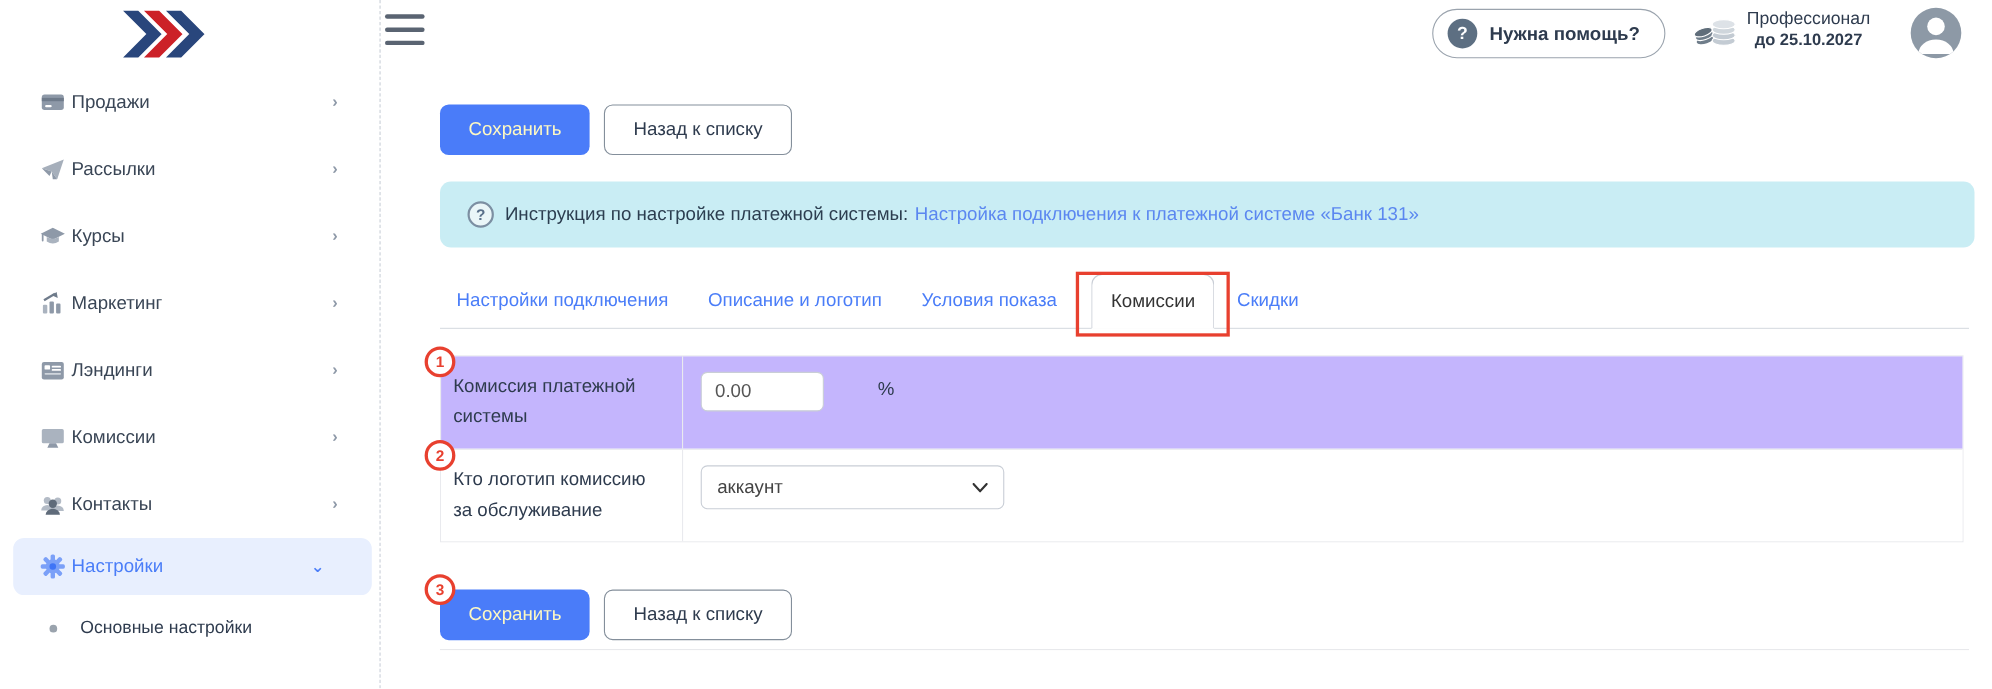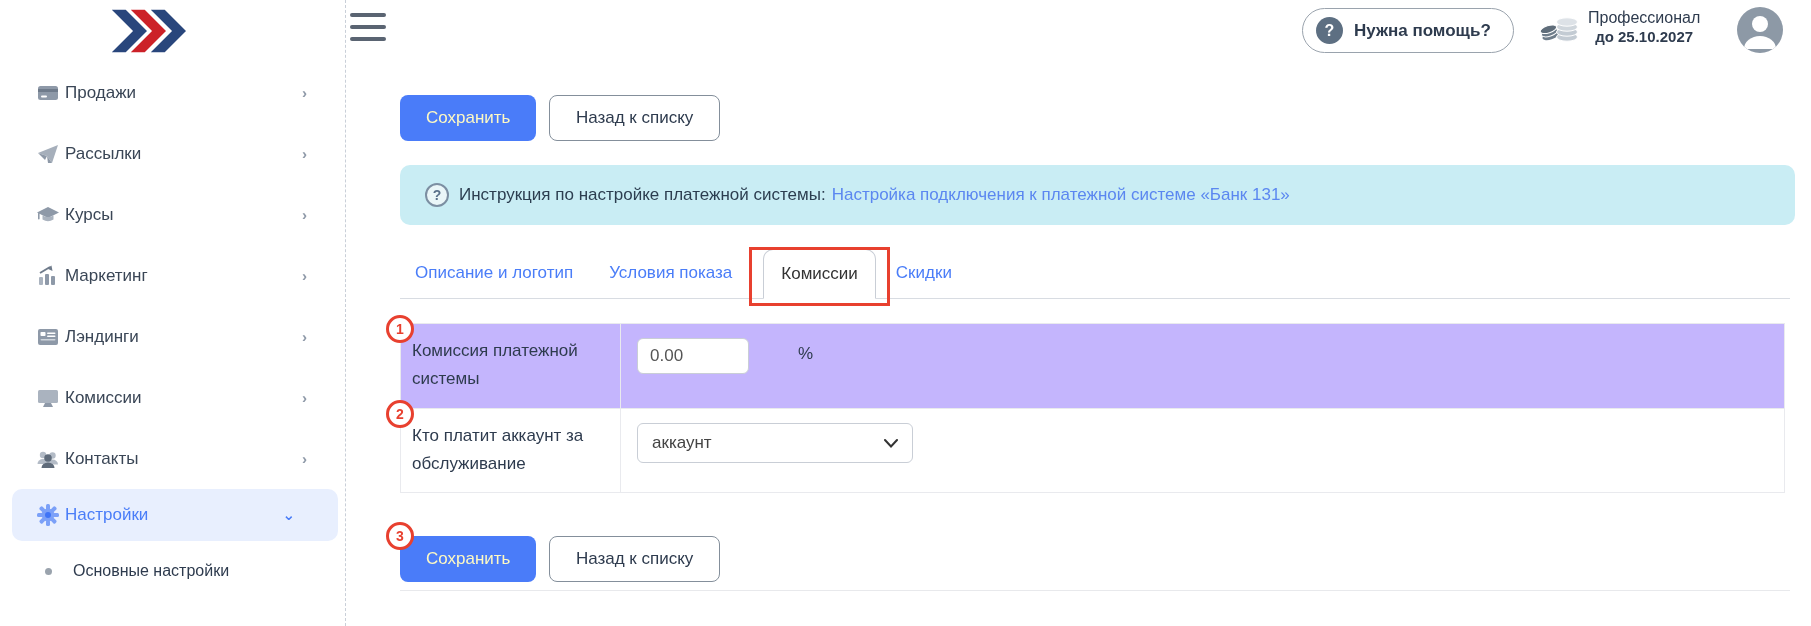--- a/index.html
+++ b/index.html
@@ -233,39 +233,40 @@
     <button class="btn btn-outline">Назад к списку</button>
   </div>
 
   <div class="banner">
     <span class="banner-q">?</span>
     <span>Инструкция по настройке платежной системы:</span>
     <a class="banner-link">Настройка подключения к платежной системе «Банк 131»</a>
   </div>
 
   <div class="tabs">
+    <div class="tab">Настройки подключения</div>
     <div class="tab">Описание и логотип</div>
     <div class="tab">Условия показа</div>
     <div class="tab active">
       <span>Комиссии</span>
       <span class="red-box"></span>
     </div>
     <div class="tab">Скидки</div>
   </div>
 
   <div class="form-table">
     <div class="form-row striped">
       <div class="cell-label">Комиссия платежной системы</div>
       <div class="cell-value">
         <input class="pct-input" type="text" value="0.00" style="">
         <span class="pct-sign">%</span>
       </div>
     </div>
     <div class="form-row">
-      <div class="cell-label">Кто платит аккаунт за обслуживание</div>
+      <div class="cell-label">Кто логотип комиссию за обслуживание</div>
       <div class="cell-value">
         <div class="select">
           <span>аккаунт</span>
           <svg width="14" height="9" viewBox="0 0 14 9">
               <path d="M1 1 L7 7.5 L13 1" stroke="#333" stroke-width="2" fill="none" stroke-linecap="round"></path>
             </svg>
         </div>
       </div>
     </div>
   </div>

